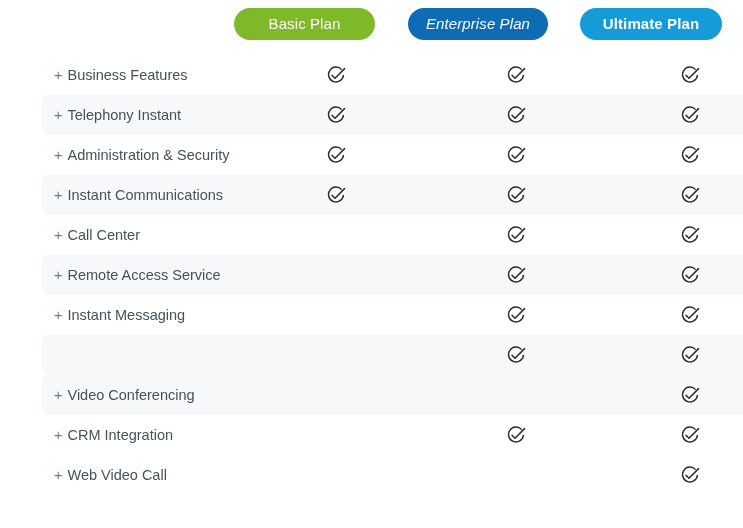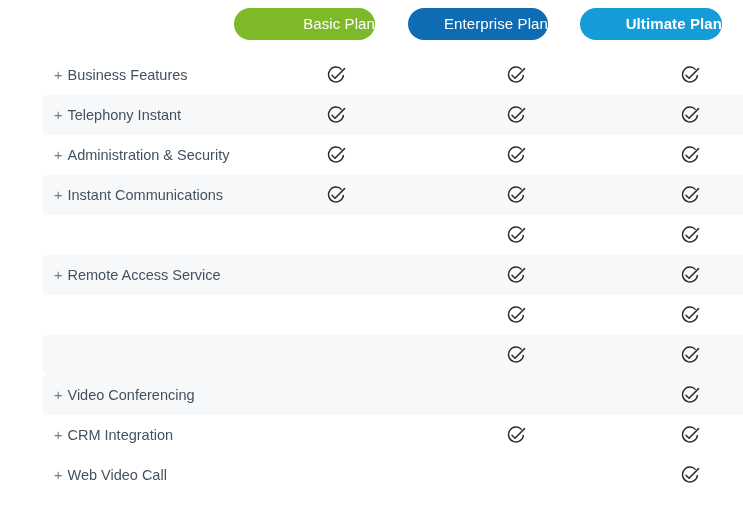--- a/index.html
+++ b/index.html
@@ -27,21 +27,21 @@
     position: relative;
     height: 55px;
     width: 100%;
   }
 
   .plan-pill {
     position: absolute;
     top: 8px;
     height: 32px;
     line-height: 32px;
-    text-align: right;
+    text-align: center;
     border-radius: 18px;
     color: #ffffff;
     font-size: 15px;
     letter-spacing: 0.1px;
     white-space: nowrap;
     cursor: pointer;
     user-select: none;
   }
 
   .plan-pill.basic {
@@ -136,21 +136,21 @@
 </style>
 </head>
 <body>
 
 <div class="comparison-table">
 
   <div class="plans-header">
     <div class="plan-pill basic" style="background: rgb(125, 185, 40);">
       <span>Basic Plan</span>
     </div>
-    <div class="plan-pill enterprise" style="background: rgb(14, 108, 181);">
+    <div class="plan-pill enterprise" style="background: rgb(14, 108, 181); font-style: italic;">
       <span>Enterprise Plan</span>
     </div>
     <div class="plan-pill ultimate" style="background: rgb(21, 156, 216); font-weight: bold;">
       <span>Ultimate Plan</span>
     </div>
   </div>
 
   <div class="feature-rows" id="feature-rows">
       <div class="feature-row">
         <div class="feature-label"><span class="plus-sign">+</span><span>Business Features</span></div>
@@ -230,20 +230,21 @@
           </svg>
         </div>
         <div class="check-cell col-ultimate">
           <svg class="check-icon" viewBox="0 0 22 22" aria-hidden="true">
             <path class="ring" d="M17.2 5.1 A8.2 8.2 0 1 0 19.2 11"></path>
             <path class="tick" d="M6.6 11.3 L9.9 14.6 L20.4 4.0"></path>
           </svg>
         </div>
       </div>
       <div class="feature-row">
+        <div class="feature-label"><span class="plus-sign">+</span><span>Call Center</span></div>
         <div class="check-cell col-basic">
           <span class="empty-cell"></span>
         </div>
         <div class="check-cell col-enterprise">
           <svg class="check-icon" viewBox="0 0 22 22" aria-hidden="true">
             <path class="ring" d="M17.2 5.1 A8.2 8.2 0 1 0 19.2 11"></path>
             <path class="tick" d="M6.6 11.3 L9.9 14.6 L20.4 4.0"></path>
           </svg>
         </div>
         <div class="check-cell col-ultimate">
@@ -265,20 +266,21 @@
           </svg>
         </div>
         <div class="check-cell col-ultimate">
           <svg class="check-icon" viewBox="0 0 22 22" aria-hidden="true">
             <path class="ring" d="M17.2 5.1 A8.2 8.2 0 1 0 19.2 11"></path>
             <path class="tick" d="M6.6 11.3 L9.9 14.6 L20.4 4.0"></path>
           </svg>
         </div>
       </div>
       <div class="feature-row">
+        <div class="feature-label"><span class="plus-sign">+</span><span>Instant Messaging</span></div>
         <div class="check-cell col-basic">
           <span class="empty-cell"></span>
         </div>
         <div class="check-cell col-enterprise">
           <svg class="check-icon" viewBox="0 0 22 22" aria-hidden="true">
             <path class="ring" d="M17.2 5.1 A8.2 8.2 0 1 0 19.2 11"></path>
             <path class="tick" d="M6.6 11.3 L9.9 14.6 L20.4 4.0"></path>
           </svg>
         </div>
         <div class="check-cell col-ultimate">

